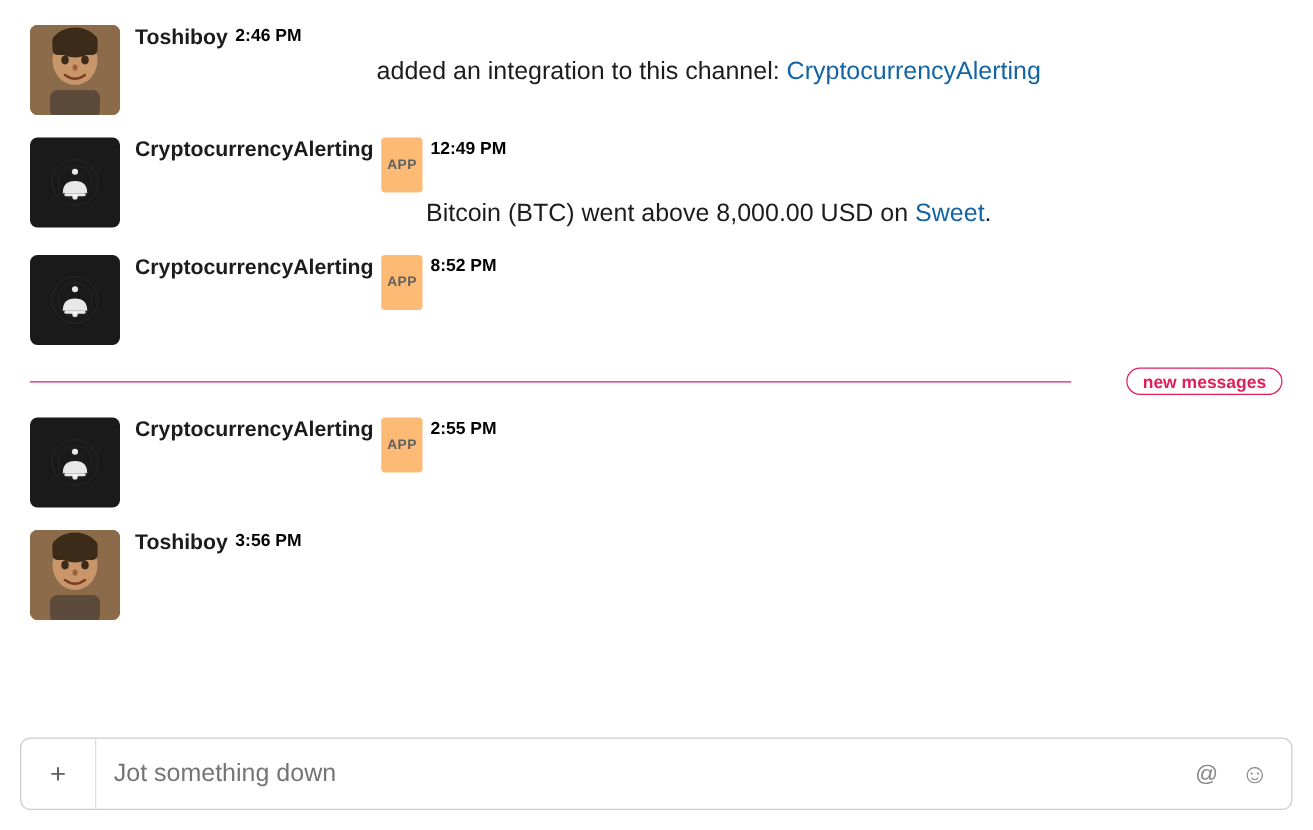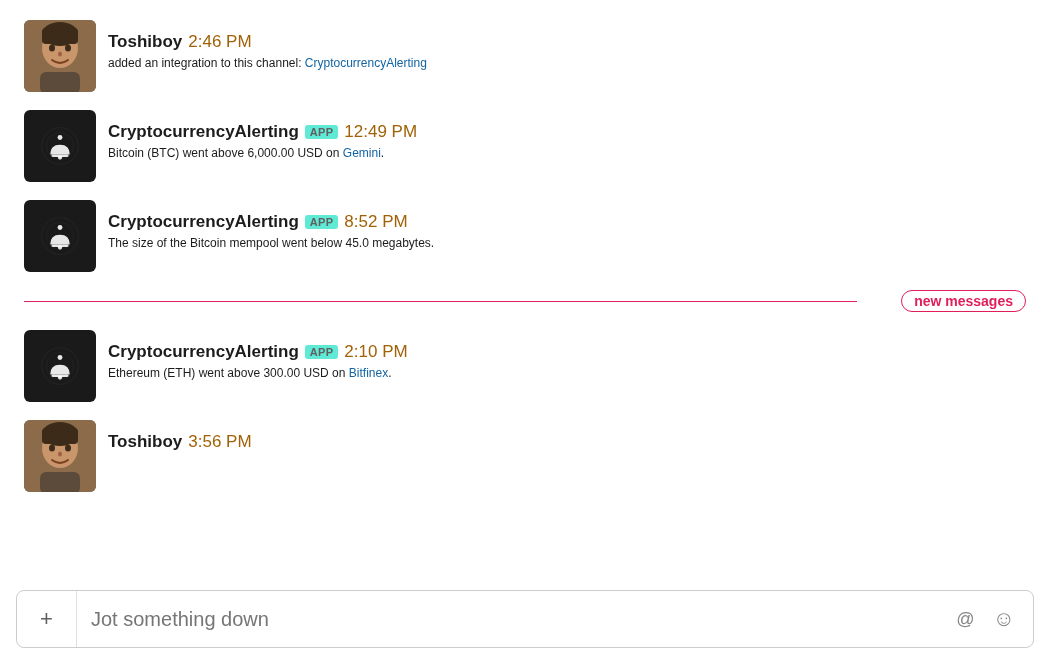--- a/index.html
+++ b/index.html
@@ -53,52 +53,52 @@
       width: 44px;
       height: 44px;
     }
 
     .message-body {
       flex: 1;
     }
 
     .message-header {
       display: flex;
-      align-items: center;
+      align-items: flex-start;
       gap: 6px;
       margin-bottom: 2px;
-      margin-top: 12px;
     }
 
     .sender-name {
       font-weight: 900;
       font-size: 17px;
       color: #1d1c1d;
     }
 
     .app-badge {
-      background: #5eead4;
+      background: #fdba74;
       color: #616061;
       font-size: 11px;
       font-weight: 700;
-      padding: 1px 5px;
+      padding: 16px 5px;
       border-radius: 3px;
       letter-spacing: 0.3px;
     }
 
     .timestamp {
-      font-size: 17px;
-      color: #a16207;
-      font-weight: 400;
+      font-size: 14px;
+      color: #000000;
+      font-weight: 700;
     }
 
     .message-text {
-      font-size: 12px;
+      font-size: 20px;
       color: #1d1c1d;
       line-height: 1.5;
+      text-align: center;
     }
 
     .link {
       color: #1264a3;
       text-decoration: none;
     }
 
     
     .new-messages-divider {
       display: flex;
@@ -242,21 +242,21 @@
         <circle cx="36" cy="36" r="22" fill="none" stroke="#444" stroke-width="1" opacity="0.3"></circle>
       </svg>
     </div>
     <div class="message-body">
       <div class="message-header">
         <span class="sender-name">CryptocurrencyAlerting</span>
         <span class="app-badge">APP</span>
         <span class="timestamp">12:49 PM</span>
       </div>
       <div class="message-text">
-        <span>Bitcoin (BTC) went above 6,000.00 USD on </span><a class="link" href="#">Gemini</a><span>.</span>
+        <span>Bitcoin (BTC) went above 8,000.00 USD on </span><a class="link" href="#">Sweet</a><span>.</span>
       </div>
     </div>
   </div>
 
   <div class="message">
     <div class="avatar avatar-bot">
       <svg viewBox="0 0 72 72" xmlns="http://www.w3.org/2000/svg">
         <rect width="72" height="72" rx="6" fill="#1a1a1a"></rect>
         <circle cx="36" cy="22" r="4" fill="#fff" opacity="0.9"></circle>
         <path d="M20 50 Q20 34 36 34 Q52 34 52 50 Z" fill="#fff" opacity="0.9"></path>
@@ -265,23 +265,20 @@
         <circle cx="36" cy="36" r="30" fill="none" stroke="#444" stroke-width="1" opacity="0.4"></circle>
         <circle cx="36" cy="36" r="22" fill="none" stroke="#444" stroke-width="1" opacity="0.3"></circle>
       </svg>
     </div>
     <div class="message-body">
       <div class="message-header">
         <span class="sender-name">CryptocurrencyAlerting</span>
         <span class="app-badge">APP</span>
         <span class="timestamp">8:52 PM</span>
       </div>
-      <div class="message-text">
-        <span>The size of the Bitcoin mempool went below 45.0 megabytes.</span>
-      </div>
     </div>
   </div>
 
   <div class="new-messages-divider">
     <div class="divider-line"></div>
     <div class="new-messages-badge">new messages</div>
   </div>
 
   <div class="message">
     <div class="avatar avatar-bot">
@@ -292,24 +289,21 @@
         <rect x="22" y="50" width="28" height="4" rx="2" fill="#fff" opacity="0.9"></rect>
         <circle cx="36" cy="55" r="3.5" fill="#fff" opacity="0.9"></circle>
         <circle cx="36" cy="36" r="30" fill="none" stroke="#444" stroke-width="1" opacity="0.4"></circle>
         <circle cx="36" cy="36" r="22" fill="none" stroke="#444" stroke-width="1" opacity="0.3"></circle>
       </svg>
     </div>
     <div class="message-body">
       <div class="message-header">
         <span class="sender-name">CryptocurrencyAlerting</span>
         <span class="app-badge">APP</span>
-        <span class="timestamp">2:10 PM</span>
-      </div>
-      <div class="message-text">
-        <span>Ethereum (ETH) went above 300.00 USD on </span><a class="link" href="#">Bitfinex</a><span>.</span>
+        <span class="timestamp">2:55 PM</span>
       </div>
     </div>
   </div>
 
   <div class="message">
     <div class="human-avatar">
       <svg viewBox="0 0 72 72" xmlns="http://www.w3.org/2000/svg">
         <rect width="72" height="72" fill="#8b6b4a"></rect>
         <ellipse cx="36" cy="28" rx="18" ry="20" fill="#c9956b"></ellipse>
         <ellipse cx="36" cy="14" rx="18" ry="12" fill="#3d2b1a"></ellipse>

